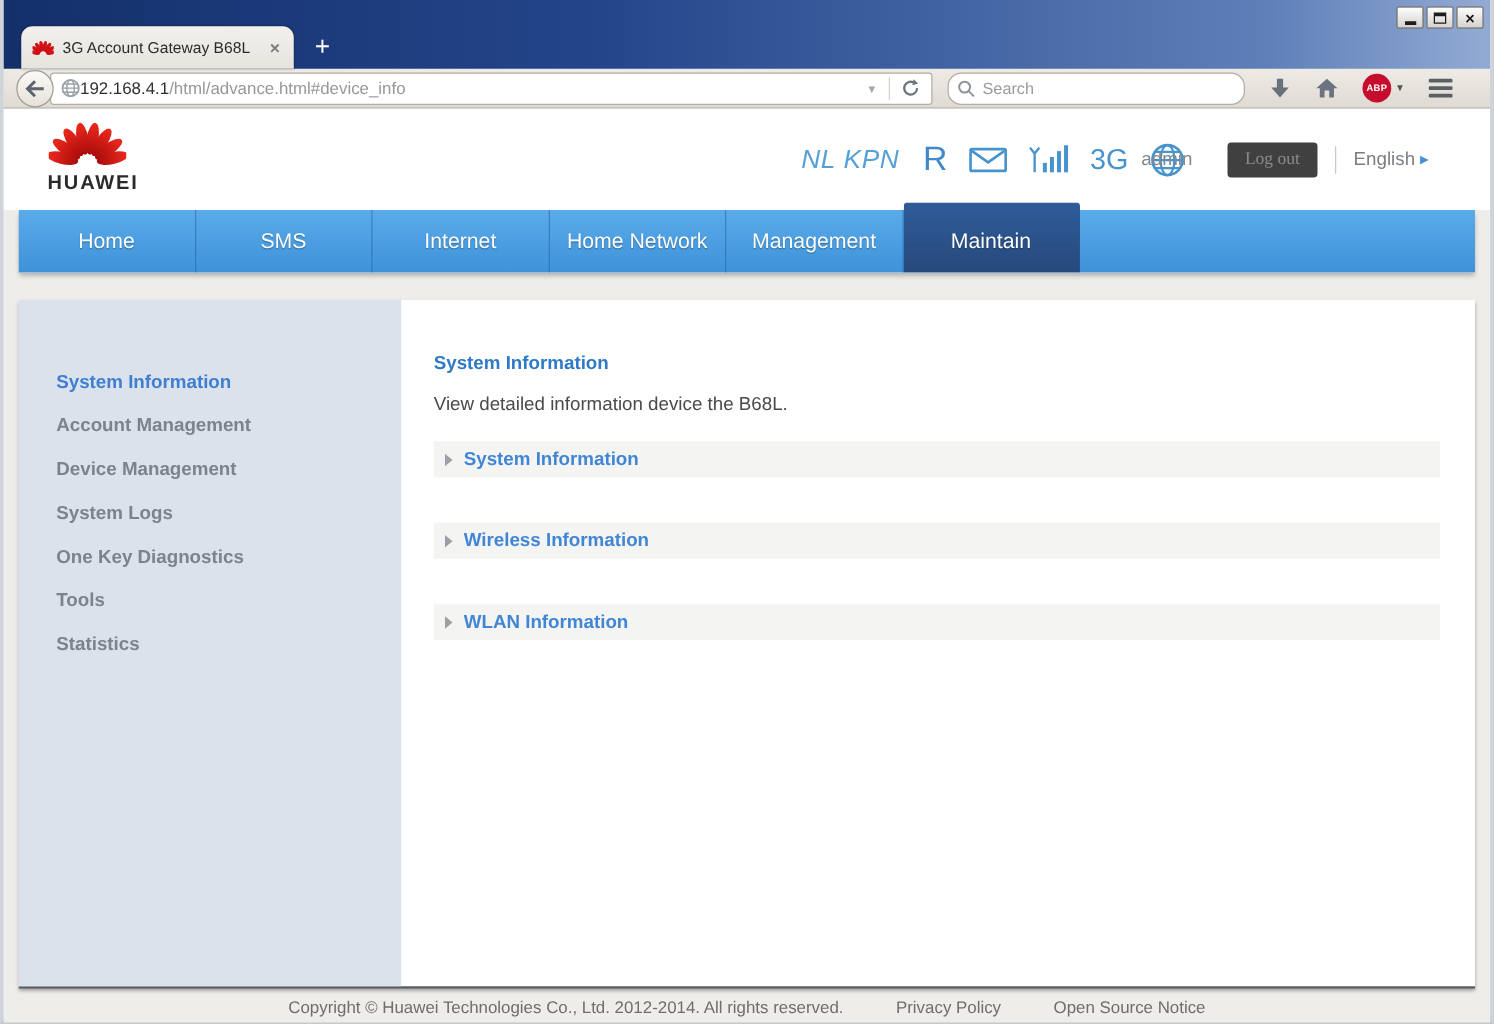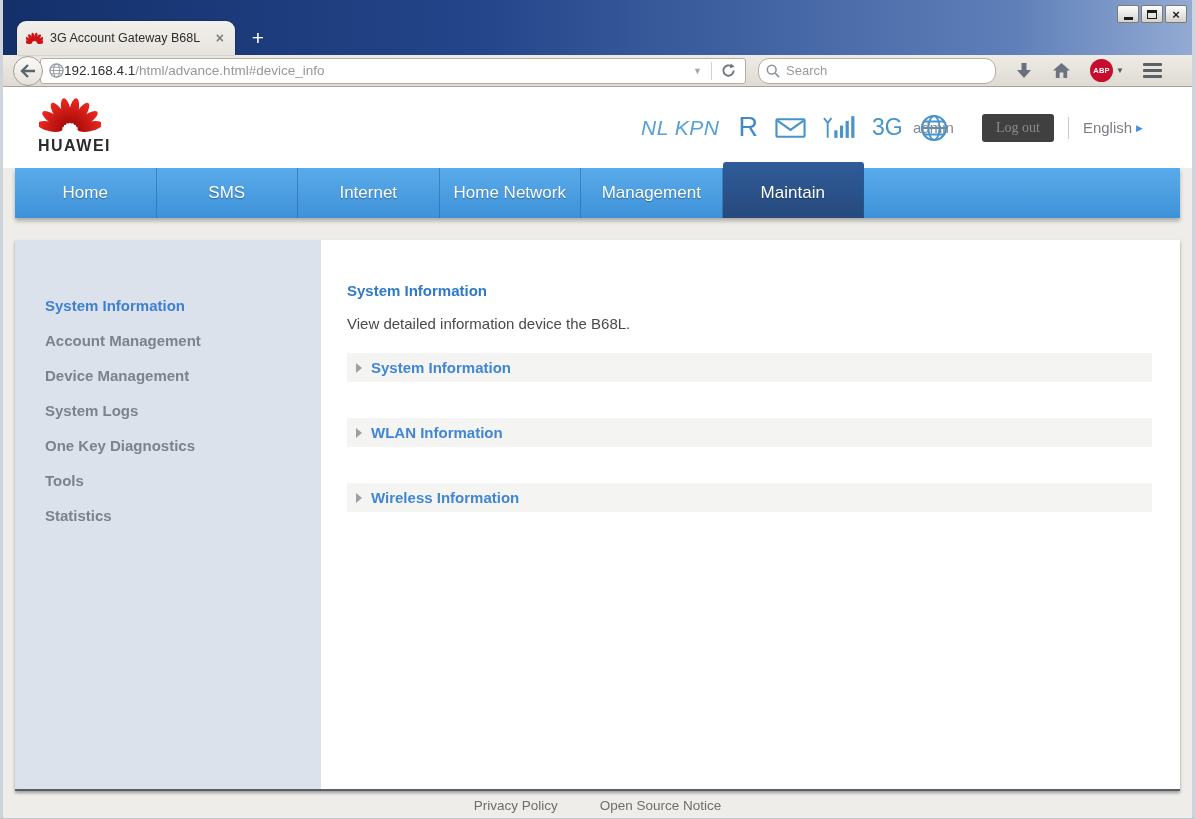--- a/index.html
+++ b/index.html
@@ -263,28 +263,29 @@
       </div>
       <div class="main">
         <div class="main-title">System Information</div>
         <div class="main-desc">View detailed information device the B68L.</div>
         <div class="acc-section">
           <span class="acc-arrow"></span>
           <span class="acc-label">System Information</span>
         </div>
         <div class="acc-section">
           <span class="acc-arrow"></span>
-          <span class="acc-label">WLAN Information</span>
+          <span class="acc-label">Wireless Information</span>
         </div>
         <div class="acc-section">
           <span class="acc-arrow"></span>
-          <span class="acc-label">Wireless Information</span>
+          <span class="acc-label">WLAN Information</span>
         </div>
       </div>
     </div>
 
     <div class="footer">
+      <span>Copyright © Huawei Technologies Co., Ltd. 2012-2014. All rights reserved.</span>
       <span class="footer-link">Privacy Policy</span>
       <span class="footer-link">Open Source Notice</span>
     </div>
 
   </div>
 </div>
 
 </body></html>

